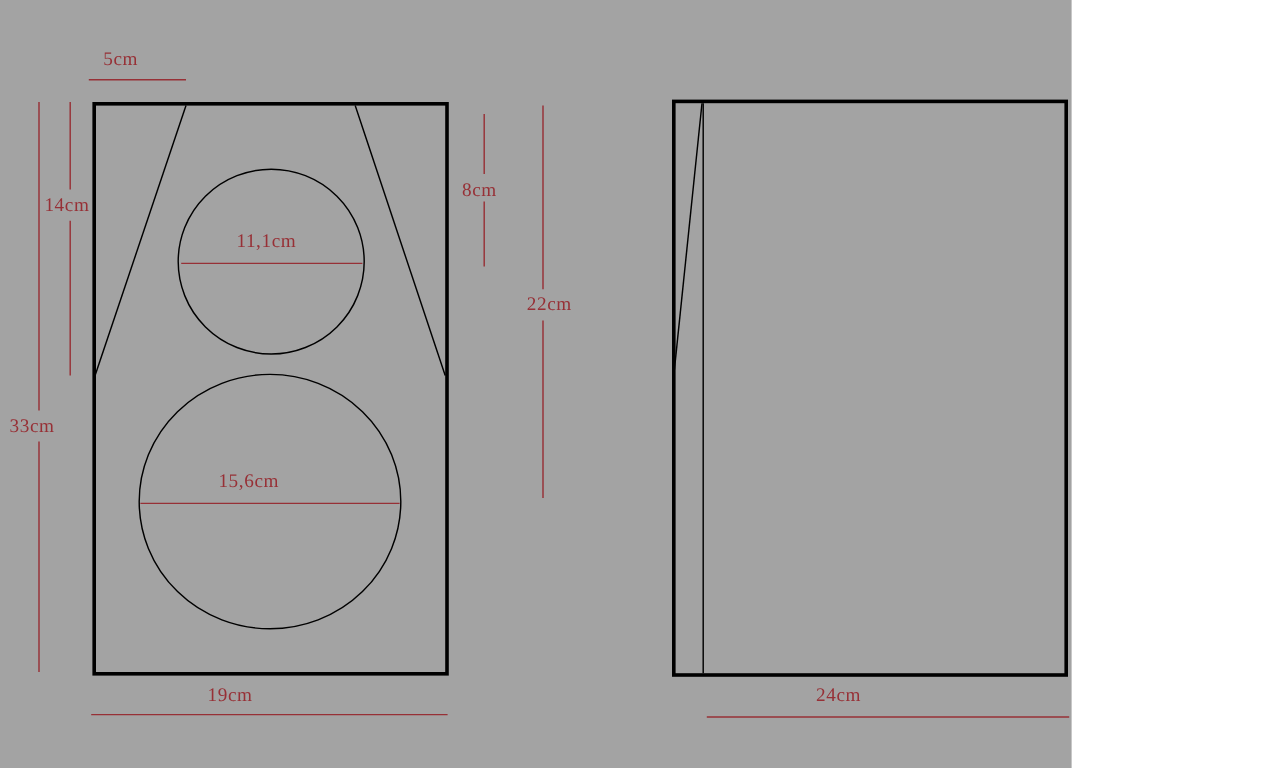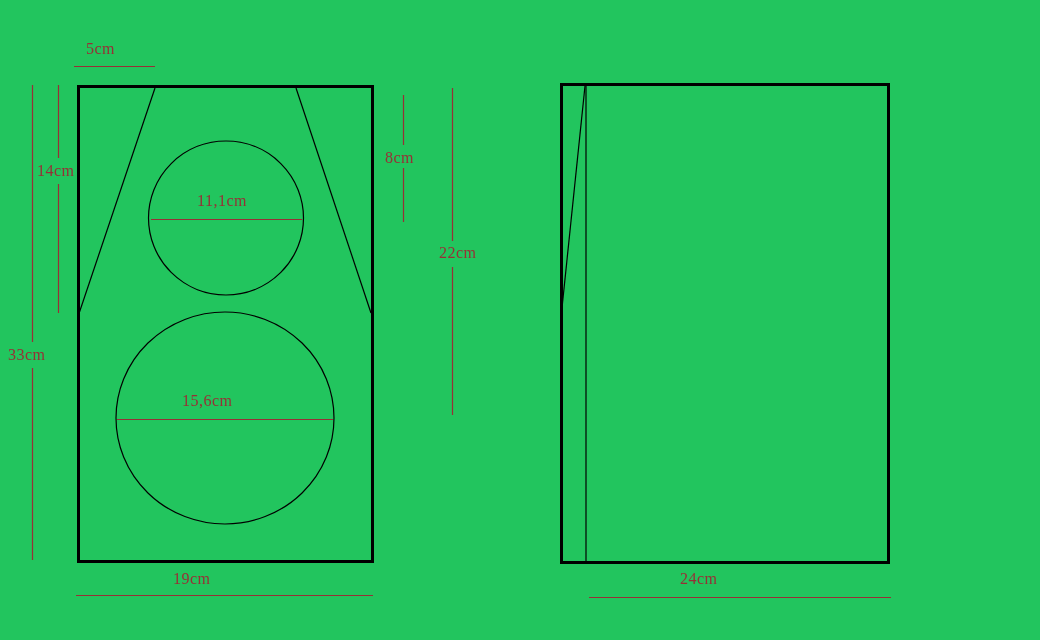--- a/index.html
+++ b/index.html
@@ -1,16 +1,16 @@
 <!DOCTYPE html>
 <html><head>
 <meta charset="utf-8">
 <style>
   html,body{margin:0;padding:0;background:#ffffff;}
-  #page{position:relative;width:1040px;height:640px;background:#22c55e;overflow:hidden;}
+  #page{position:relative;width:893px;height:640px;background:#a3a3a3;overflow:hidden;}
   svg{position:absolute;left:0;top:0;}
   text{font-family:"Liberation Serif", serif;font-size:16px;fill:#973036;letter-spacing:0.5px;}
 </style>
 </head>
 <body>
 <div id="page">
 <svg width="1056" height="640" viewBox="0 0 1056 640">
 
   <rect x="78.5" y="86.5" width="294" height="475" fill="none" stroke="#000000" stroke-width="3"></rect>
 

